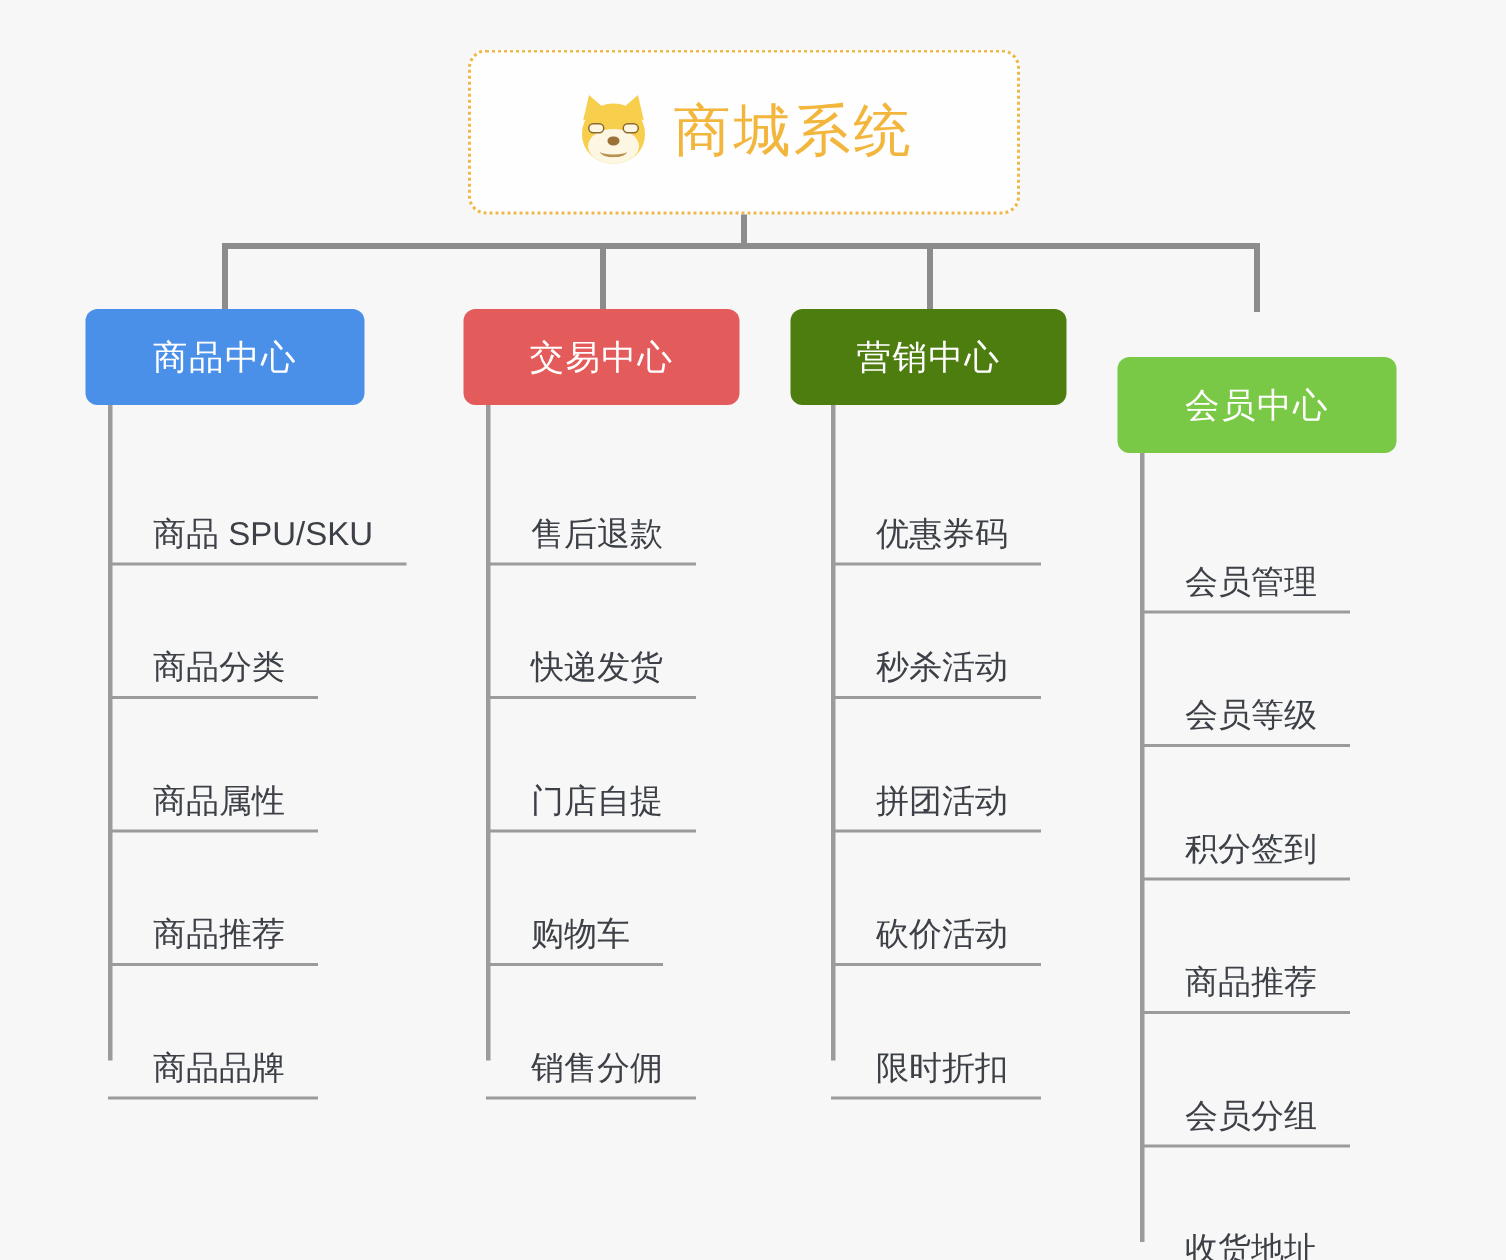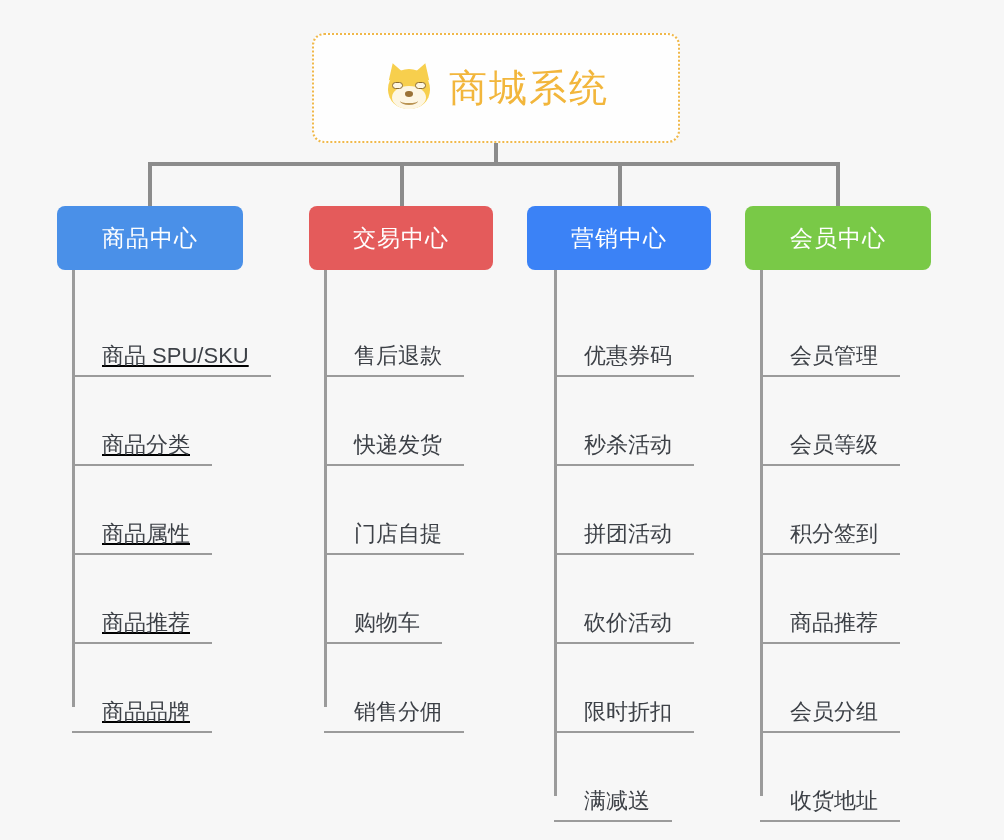--- a/index.html
+++ b/index.html
@@ -176,21 +176,21 @@
 
   <div class="conn conn-v" style="left:494px; top:143px; width:4px; height:21px;"></div>
   <div class="conn conn-h" style="left:148px; top:162px; width:692px; height:4px;"></div>
   <div class="conn conn-v" style="left:148px; top:162px; height:46px;"></div>
   <div class="conn conn-v" style="left:400px; top:162px; height:46px;"></div>
   <div class="conn conn-v" style="left:618px; top:162px; height:46px;"></div>
   <div class="conn conn-v" style="left:836px; top:162px; height:46px;"></div>
 
 <div class="column" style="left: 57px; width: 186px;">
       <div class="cat-box" style="background: rgb(74, 144, 232);">商品中心</div>
-      <div class="leaves" style="width: 306px; margin-left: 15px; text-decoration: underline;">
+      <div class="leaves" style="width: 306px; margin-left: 15px;">
         <div class="spine"></div>
         <div class="leaf">
           <div class="leaf-label">商品 SPU/SKU</div>
           <div class="leaf-underline" style="width: 199px;"></div>
         </div>
         <div class="leaf">
           <div class="leaf-label">商品分类</div>
           <div class="leaf-underline" style="width: 140px;"></div>
         </div>
         <div class="leaf">
@@ -227,21 +227,21 @@
           <div class="leaf-label">购物车</div>
           <div class="leaf-underline" style="width: 118px;"></div>
         </div>
         <div class="leaf">
           <div class="leaf-label">销售分佣</div>
           <div class="leaf-underline" style="width: 140px;"></div>
         </div>
       </div>
     </div>
     <div class="column" style="left: 527px; width: 184px;">
-      <div class="cat-box" style="background: #3b82f6;">营销中心</div>
+      <div class="cat-box" style="background: #4d7c0f;">营销中心</div>
       <div class="leaves" style="width: 304px; margin-left: 27px;">
         <div class="spine"></div>
         <div class="leaf">
           <div class="leaf-label">优惠券码</div>
           <div class="leaf-underline" style="width: 140px;"></div>
         </div>
         <div class="leaf">
           <div class="leaf-label">秒杀活动</div>
           <div class="leaf-underline" style="width: 140px;"></div>
         </div>
@@ -250,28 +250,24 @@
           <div class="leaf-underline" style="width: 140px;"></div>
         </div>
         <div class="leaf">
           <div class="leaf-label">砍价活动</div>
           <div class="leaf-underline" style="width: 140px;"></div>
         </div>
         <div class="leaf">
           <div class="leaf-label">限时折扣</div>
           <div class="leaf-underline" style="width: 140px;"></div>
         </div>
-        <div class="leaf">
-          <div class="leaf-label">满减送</div>
-          <div class="leaf-underline" style="width: 118px;"></div>
-        </div>
       </div>
     </div>
     <div class="column" style="left: 745px; width: 186px;">
-      <div class="cat-box" style="background: rgb(121, 201, 71);">会员中心</div>
+      <div class="cat-box" style="background: rgb(121, 201, 71); margin-top: 32px;">会员中心</div>
       <div class="leaves" style="width: 306px; margin-left: 15px;">
         <div class="spine"></div>
         <div class="leaf">
           <div class="leaf-label">会员管理</div>
           <div class="leaf-underline" style="width: 140px;"></div>
         </div>
         <div class="leaf">
           <div class="leaf-label">会员等级</div>
           <div class="leaf-underline" style="width: 140px;"></div>
         </div>

